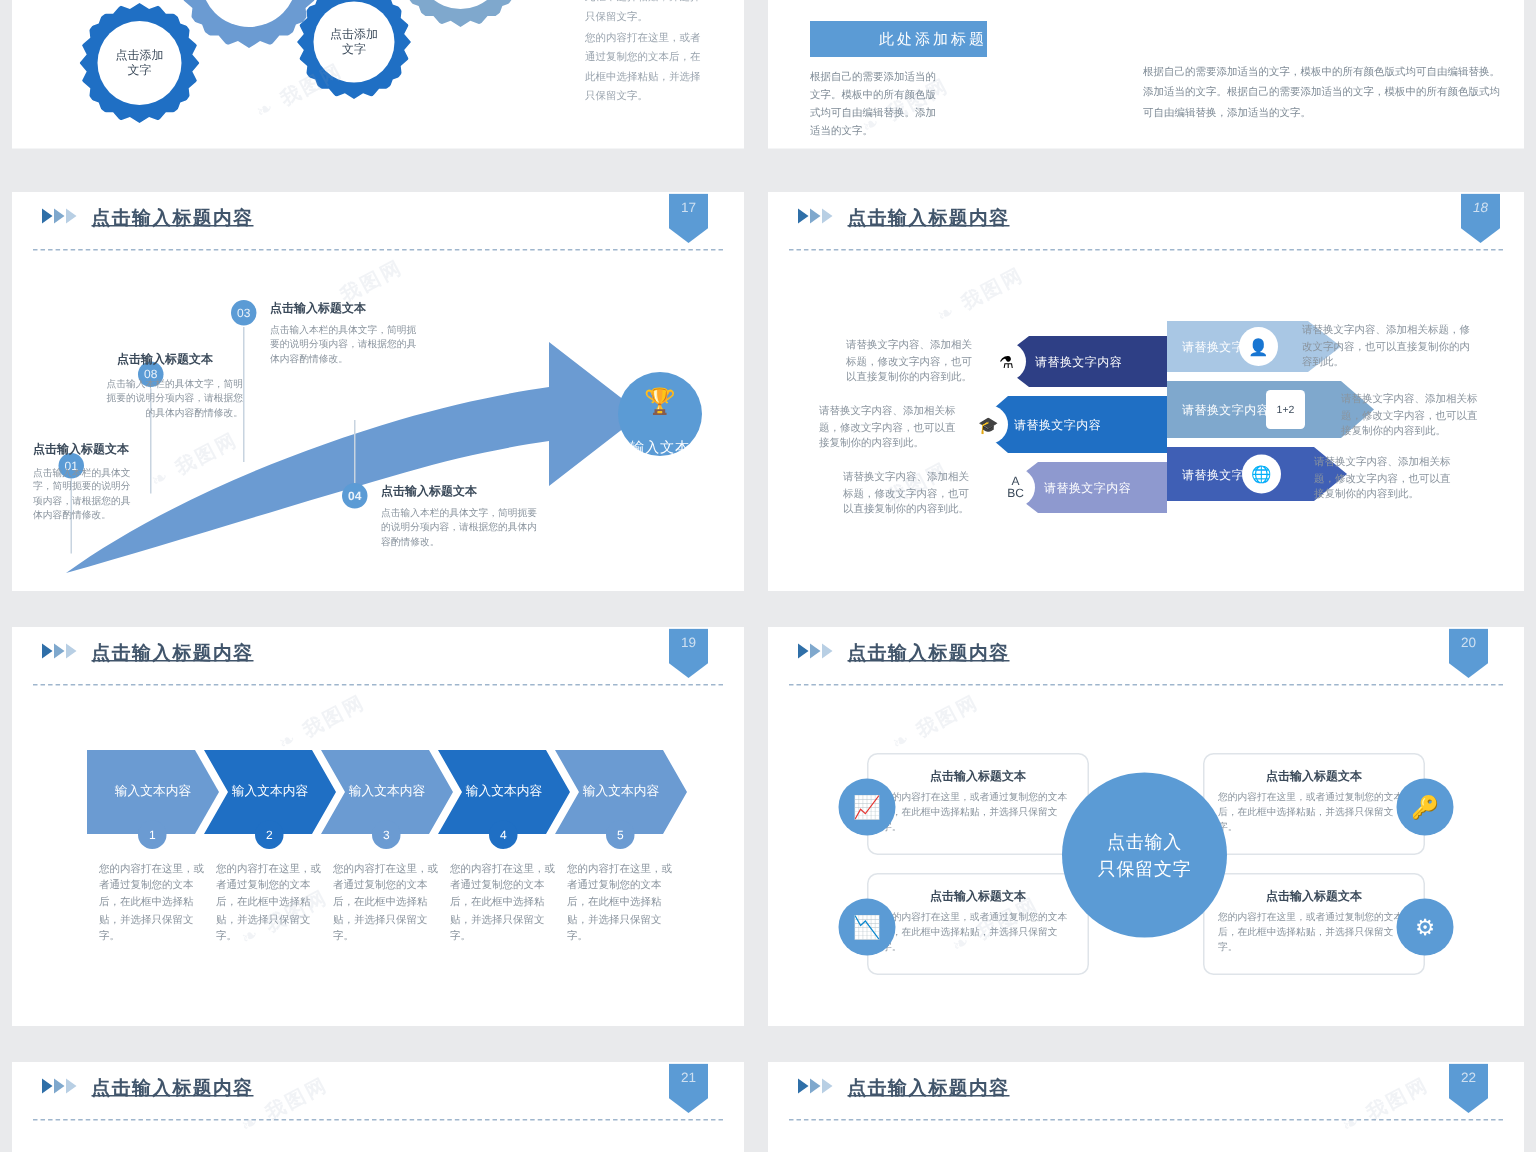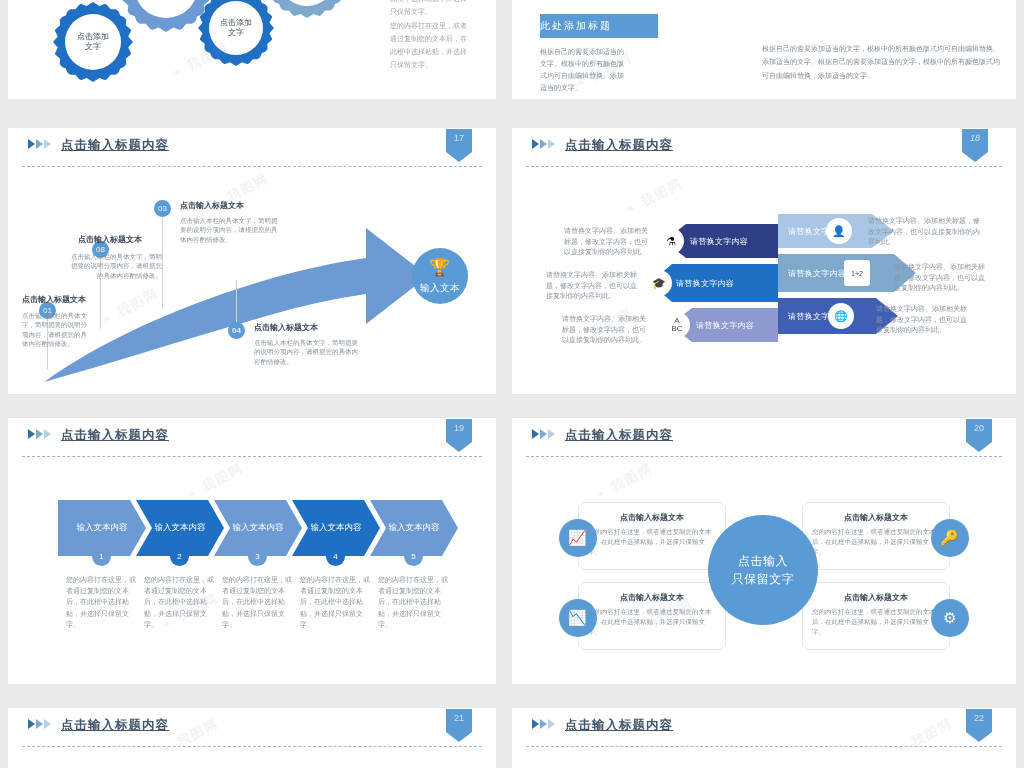--- a/index.html
+++ b/index.html
@@ -33,21 +33,21 @@
 
   
   .s17 .node{ position:absolute; }
   .num-circ{ position:absolute; width:17px;height:17px;border-radius:50%;background:#5b9bd5;
              color:#eaf2fa; font-size:8px; line-height:17px; text-align:center; }
   .stem{ position:absolute; width:1px; background:#c8d4e0; }
   .dot{ position:absolute; width:9px;height:9px;border-radius:50%;background:#fff; }
   .trophy-circ{ position:absolute; width:56px;height:56px;border-radius:50%;background:#5b9bd5;
                 color:#fff; text-align:center; }
   .trophy-circ .tg{ font-size:17px; line-height:1; padding-top:11px; display:block; }
-  .trophy-circ .tl{ font-size:9.5px; display:block; margin-top:6px; letter-spacing:.5px;}
+  .trophy-circ .tl{ font-size:9.5px; display:block; margin-top:16px; letter-spacing:.5px;}
 
   
   .arw{ position:absolute; display:flex; align-items:center; color:#fff; font-size:8px;
         letter-spacing:.3px; }
   .arw.l{ clip-path:polygon(22px 0,100% 0,100% 100%,22px 100%,0 50%); padding-left:26px; }
   .arw.r{ clip-path:polygon(0 0,calc(100% - 22px) 0,100% 50%,calc(100% - 22px) 100%,0 100%); padding-left:10px;}
   .ibadge{ position:absolute; width:26px;height:26px;border-radius:50%;background:#fff;
            display:flex;align-items:center;justify-content:center; font-size:11px; }
   .side-txt{ position:absolute; font-size:7px; color:#8a949e; line-height:1.5; }
 
@@ -71,21 +71,21 @@
         color:#fff; display:flex;flex-direction:column;align-items:center;justify-content:center;
         font-size:12px; line-height:1.5; letter-spacing:.5px;}
 
   
   .gear{ position:absolute; border-radius:50%; display:flex;align-items:center;justify-content:center;
          color:#3b4a5a; font-size:8px; text-align:center; line-height:1.3; }
   .gear .hole{ position:absolute; background:#fff; border-radius:50%; }
   .gear .lbl{ position:relative; z-index:2; }
 
   .blue-bar{ position:absolute; background:#5b9bd5; color:#fff; font-size:10px;
-             display:flex;align-items:center;justify-content:flex-start; letter-spacing:2px; }
+             display:flex;align-items:center;justify-content:flex-end; letter-spacing:2px; }
   .ptxt{ position:absolute; font-size:7px; color:#9aa4ae; line-height:1.9; }
   .ptxt.dk{ color:#7f8b96; }
 
   
   .wm{ position:absolute; color:rgba(150,165,185,.13); font-size:13px; font-weight:bold;
        transform:rotate(-28deg); pointer-events:none; letter-spacing:2px; white-space:nowrap; }
   .wm::before{ content:"❧ "; }
 </style>
 </head>
 <body>
@@ -211,21 +211,21 @@
     <div class="slide-inner">
       <div class="sld-head">
         <div class="chev">
           <i class="c1"></i>
             <i class="c2"></i>
             <i class="c3"></i>
         </div>
         <div class="sld-title">点击输入标题内容</div>
       </div>
       <div class="head-rule"></div>
-      <div class="badge" style="right:28px; top:1px;font-style:italic;">18</div>
+      <div class="badge" style="right:16px; top:1px;font-style:italic;">18</div>
 
       <div class="arw l" style="left:152px; top:96px; width:114px; height:34px; background:#2e3f85;">
         <span>请替换文字内容</span>
       </div>
       <div class="ibadge" style="left:146px; top:100px;">⚗</div>
 
       <div class="arw l" style="left:138px; top:136px; width:128px; height:38px; background:#1f6fc4;">
         <span>请替换文字内容</span>
       </div>
       <div class="ibadge" style="left:134px; top:142px;">🎓</div>

